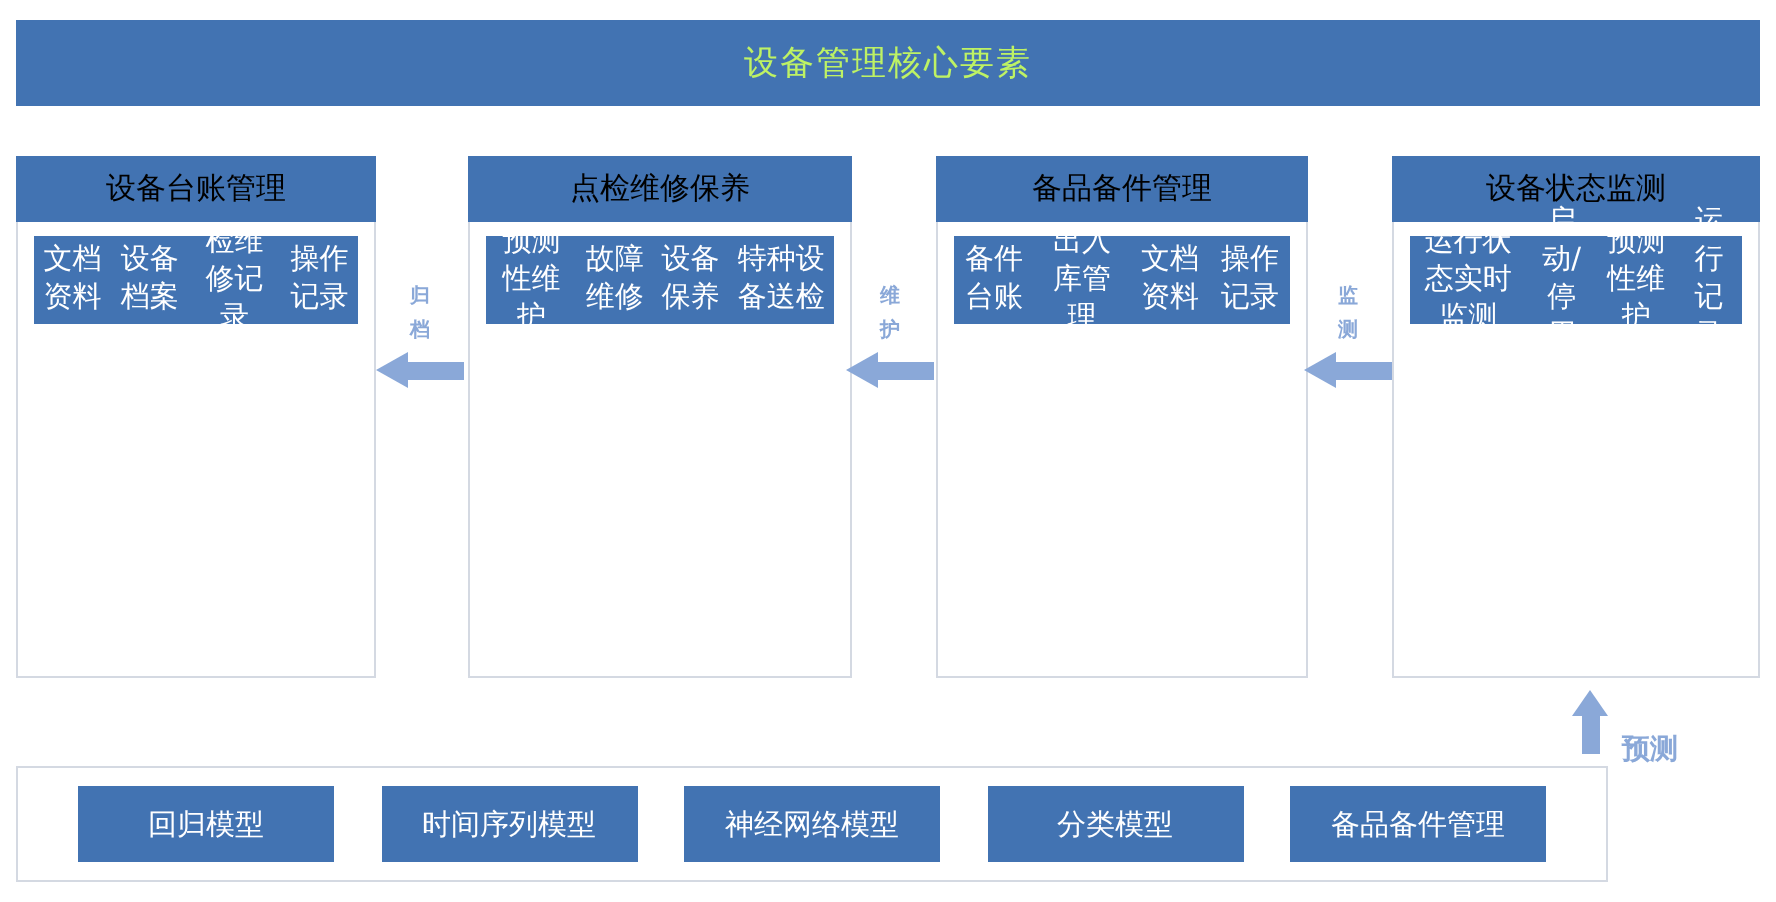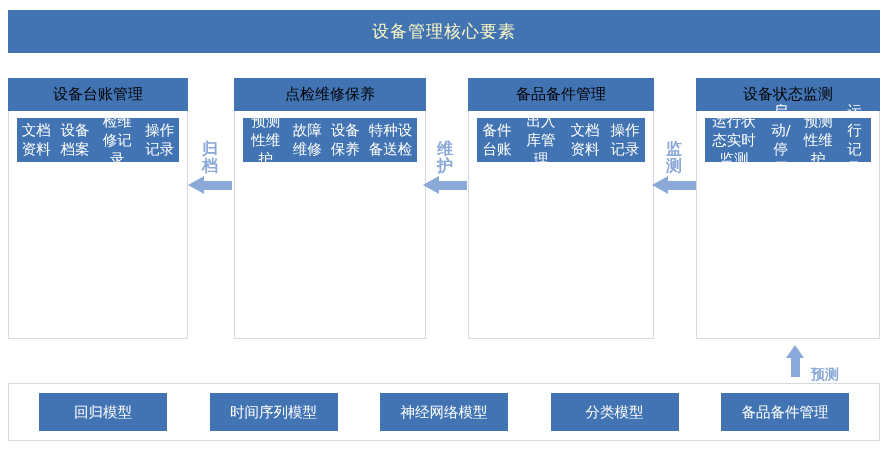--- a/index.html
+++ b/index.html
@@ -23,21 +23,21 @@
     left: 8px;
     top: 10px;
     width: 872px;
     height: 43px;
     background: #4273b2;
     display: flex;
     align-items: center;
     justify-content: center;
     font-size: 17px;
     letter-spacing: 1px;
-    color: #fef9c3;
+    color: #bef264;
   }
 
   
   .columns {
     position: absolute;
     left: 0;
     top: 78px;
     width: 888px;
     height: 265px;
   }
@@ -89,21 +89,21 @@
   .cell:last-child { margin-bottom: 3px; text-align: center; }
 
   
   .arrow-group {
     position: absolute;
     width: 48px;
     text-align: center;
   }
   .arrow-label {
     color: #8aa8d8;
-    font-size: 16px;
+    font-size: 10px;
     line-height: 17px;
     font-weight: bold;
     width: 18px;
     margin: 0 auto;
     word-break: break-all;
   }
   .arrow-left {
     position: relative;
     width: 44px;
     height: 18px;
@@ -171,21 +171,21 @@
     font-weight: bold;
     margin-left: 7px;
     margin-top: 28px;
   }
 
   
   .models {
     position: absolute;
     left: 8px;
     top: 383px;
-    width: 872px;
+    width: 796px;
     height: 58px;
     border: 1px solid #d4d9e2;
     box-sizing: border-box;
     background: #ffffff;
     display: flex;
     align-items: center;
     justify-content: space-between;
     padding: 0 30px;
   }
   .model-cell {

